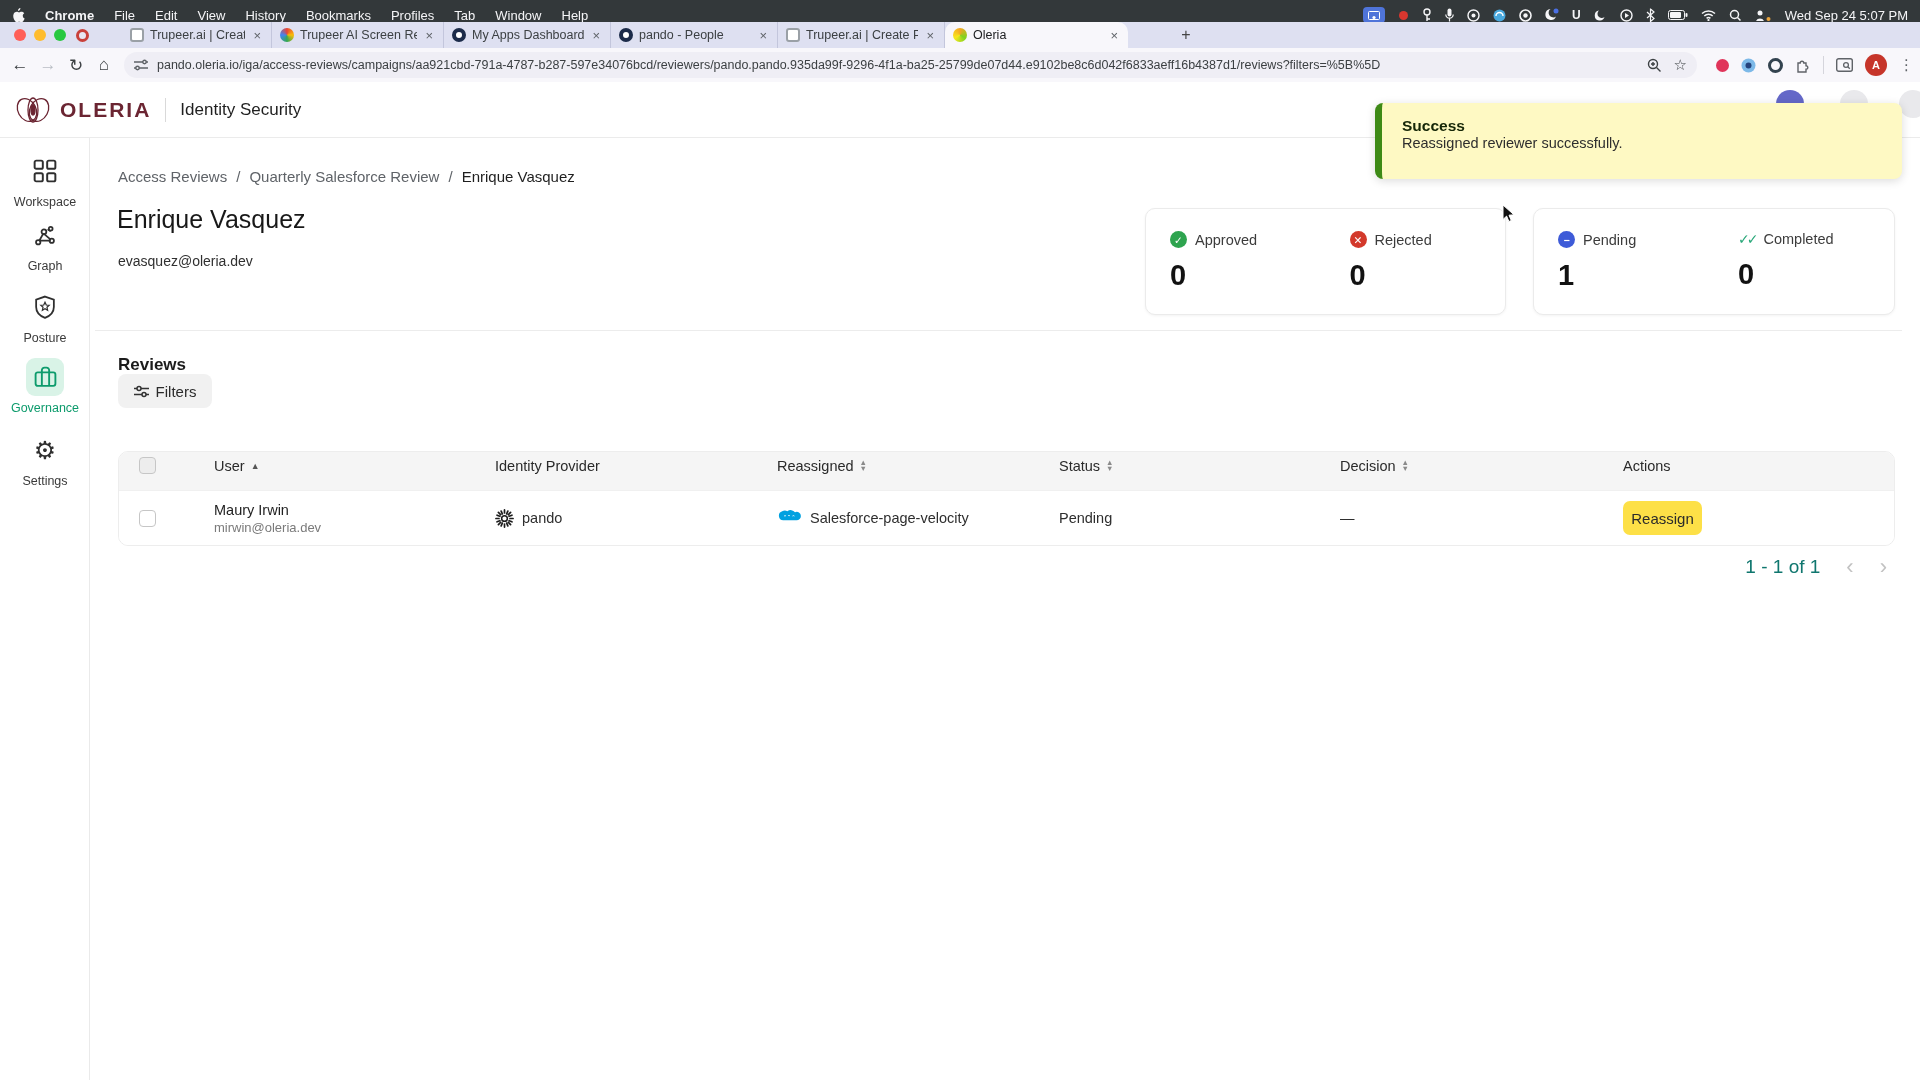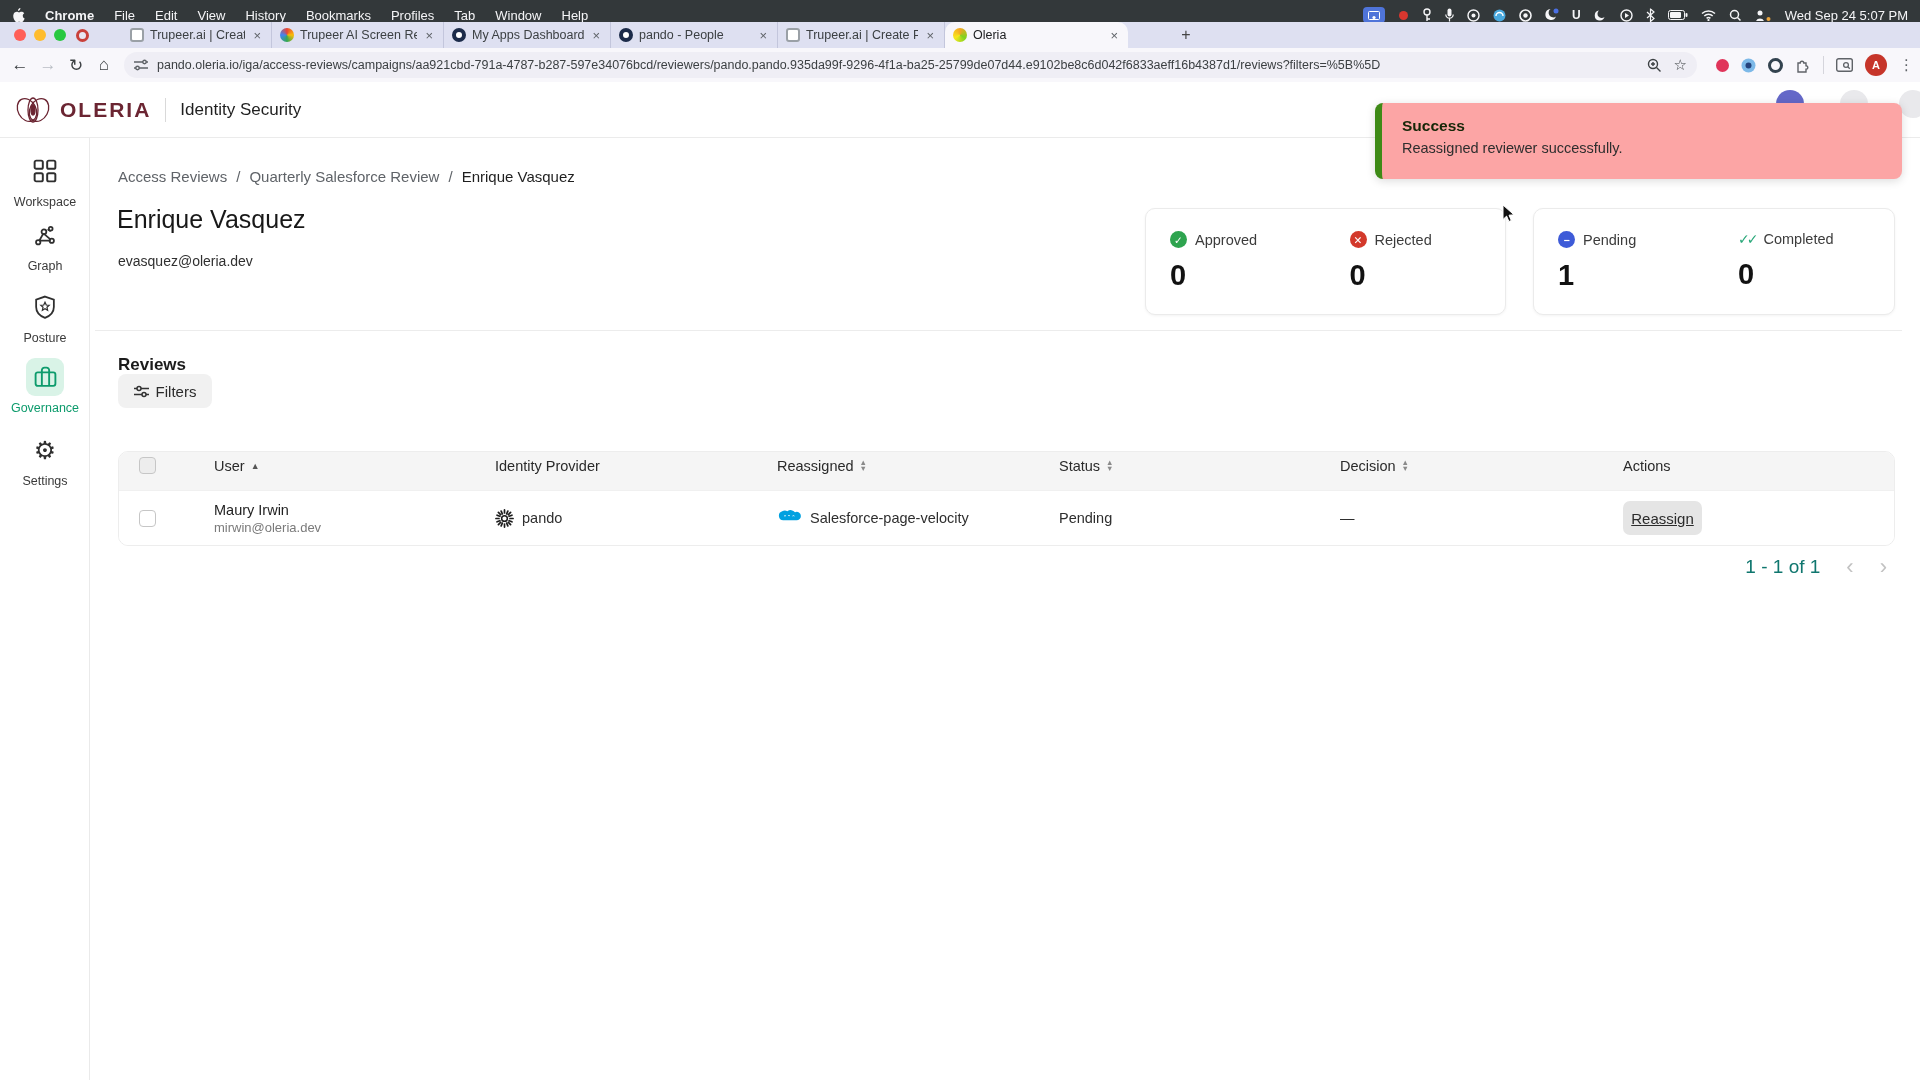--- a/index.html
+++ b/index.html
@@ -60,24 +60,24 @@
   .brandmark { margin-right:10px; }
   .brandname { color:#6b2532; font-size:21px; font-weight:700; letter-spacing:2px; }
   .brand-div { width:1px; height:24px; background:#d9d9d9; margin:0 14px; }
   .product { color:#1f1f1f; font-size:17px; }
   .hdr-circ { position:absolute; border-radius:50%; width:28px; height:28px; top:90px; z-index:3; }
   .hdr-circ.purple { left:1776px; background:#6468c8; }
   .hdr-circ.g1 { left:1840px; background:#e9e9ec; }
   .hdr-circ.g2 { left:1899px; background:#e9e9ec; }
 
   
-  .toast { position:absolute; left:1375px; top:103px; width:527px; height:76px; background:#fca5a5;
+  .toast { position:absolute; left:1375px; top:103px; width:527px; height:76px; background:#fef9c3;
     border-left:7px solid #3e8a16; border-radius:8px; box-shadow:0 2px 10px rgba(0,0,0,.14); z-index:5; padding:14px 20px; }
   .toast-title { font-size:15.5px; font-weight:700; color:#152607; }
-  .toast-msg { font-size:14.5px; color:#2e2e2e; margin-top:5px; }
+  .toast-msg { font-size:14.5px; color:#2e2e2e; }
 
   
   .sidebar { position:absolute; left:0; top:138px; width:90px; height:942px; background:#fff; border-right:1px solid #eaeaea; z-index:1; }
   .side-item { width:90px; display:flex; flex-direction:column; align-items:center; gap:5px; position:absolute; }
   .side-label { font-size:12.5px; color:#3a3a3a; }
   .side-iconbox { width:38px; height:38px; border-radius:9px; display:flex; align-items:center; justify-content:center; }
   .side-item.active .side-iconbox { background:#d9f3e7; }
   .side-item.active .side-label { color:#0d9b6c; }
   .gear-glyph { font-size:25px; color:#2f2f2f; line-height:1; }
   .side-avatar { position:absolute; left:25px; top:871px; width:40px; height:40px; border-radius:50%; background:#a4593c;
@@ -113,22 +113,22 @@
   .thead { background:#f5f5f5; height:38px; font-size:14.5px; color:#2a2a2a; font-weight:500; }
   .th { display:flex; align-items:center; gap:6px; }
   .sort-asc { font-size:9px; color:#555; }
   .sort-both { display:flex; flex-direction:column; line-height:6px; font-size:7.5px; color:#8a8a8a; }
   .trow { background:#fff; height:55px; border-top:1px solid #f0f0f0; font-size:14.5px; color:#2e2e2e; }
   .checkbox { width:17px; height:17px; border:1.5px solid #c6c6c6; border-radius:4px; background:#fff; margin-left:20px; }
   .thead .checkbox { background:#ededed; }
   .usercell .name { color:#1f1f1f; }
   .usercell .email { color:#7a7a7a; font-size:13px; margin-top:2px; }
   .cell-flex { display:flex; align-items:center; gap:8px;text-align:right; }
-  .reassign-btn { width:79px; height:34px; background:#e5e5e5; border-radius:7px; display:flex; align-items:center;
-    justify-content:center; font-size:15px; color:#2b2b2b;text-decoration:underline; }
+  .reassign-btn { width:79px; height:34px; background:#fde047; border-radius:7px; display:flex; align-items:center;
+    justify-content:center; font-size:15px; color:#2b2b2b; }
 
   .pagination { position:absolute; left:118px; top:556px; width:1777px; display:flex; align-items:center;
     justify-content:flex-end; gap:26px; padding-right:8px; }
   .pg-text { font-size:19px; color:#0f766e; }
   .pg-btn { font-size:22px; color:#c2c2c2; line-height:1; }
 
   .cursor { position:absolute; left:1502px; top:204px; z-index:9; }
   svg { display:block; }
 </style>
 </head>

